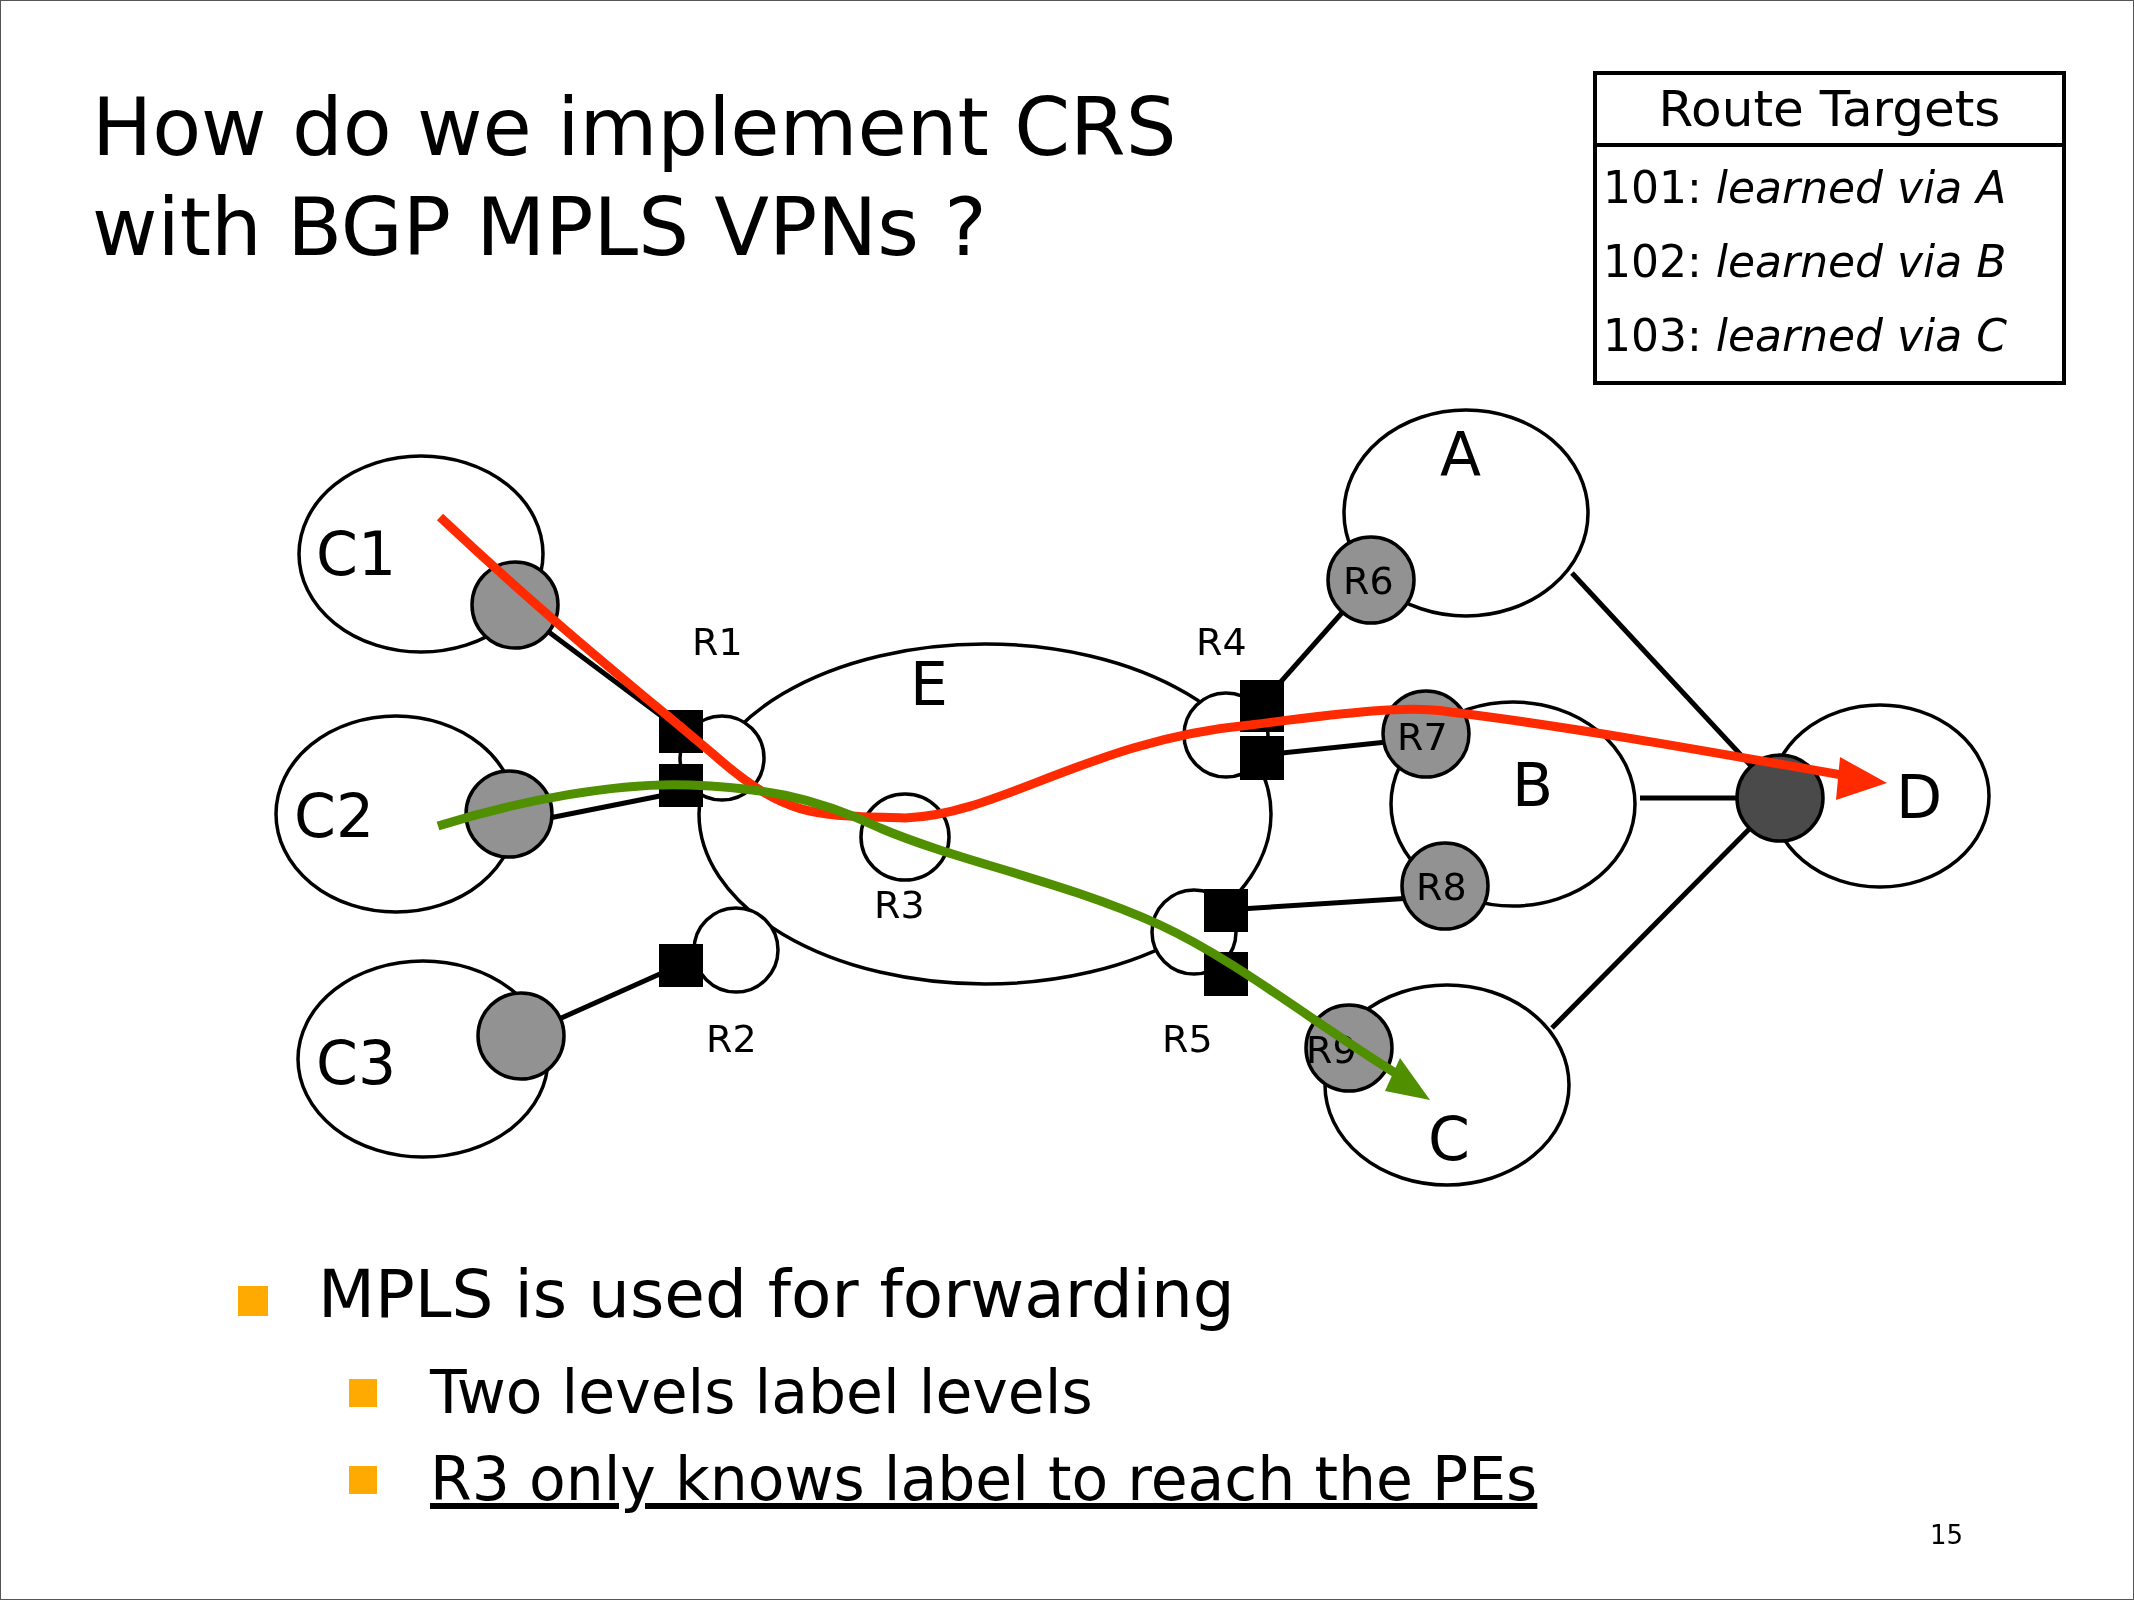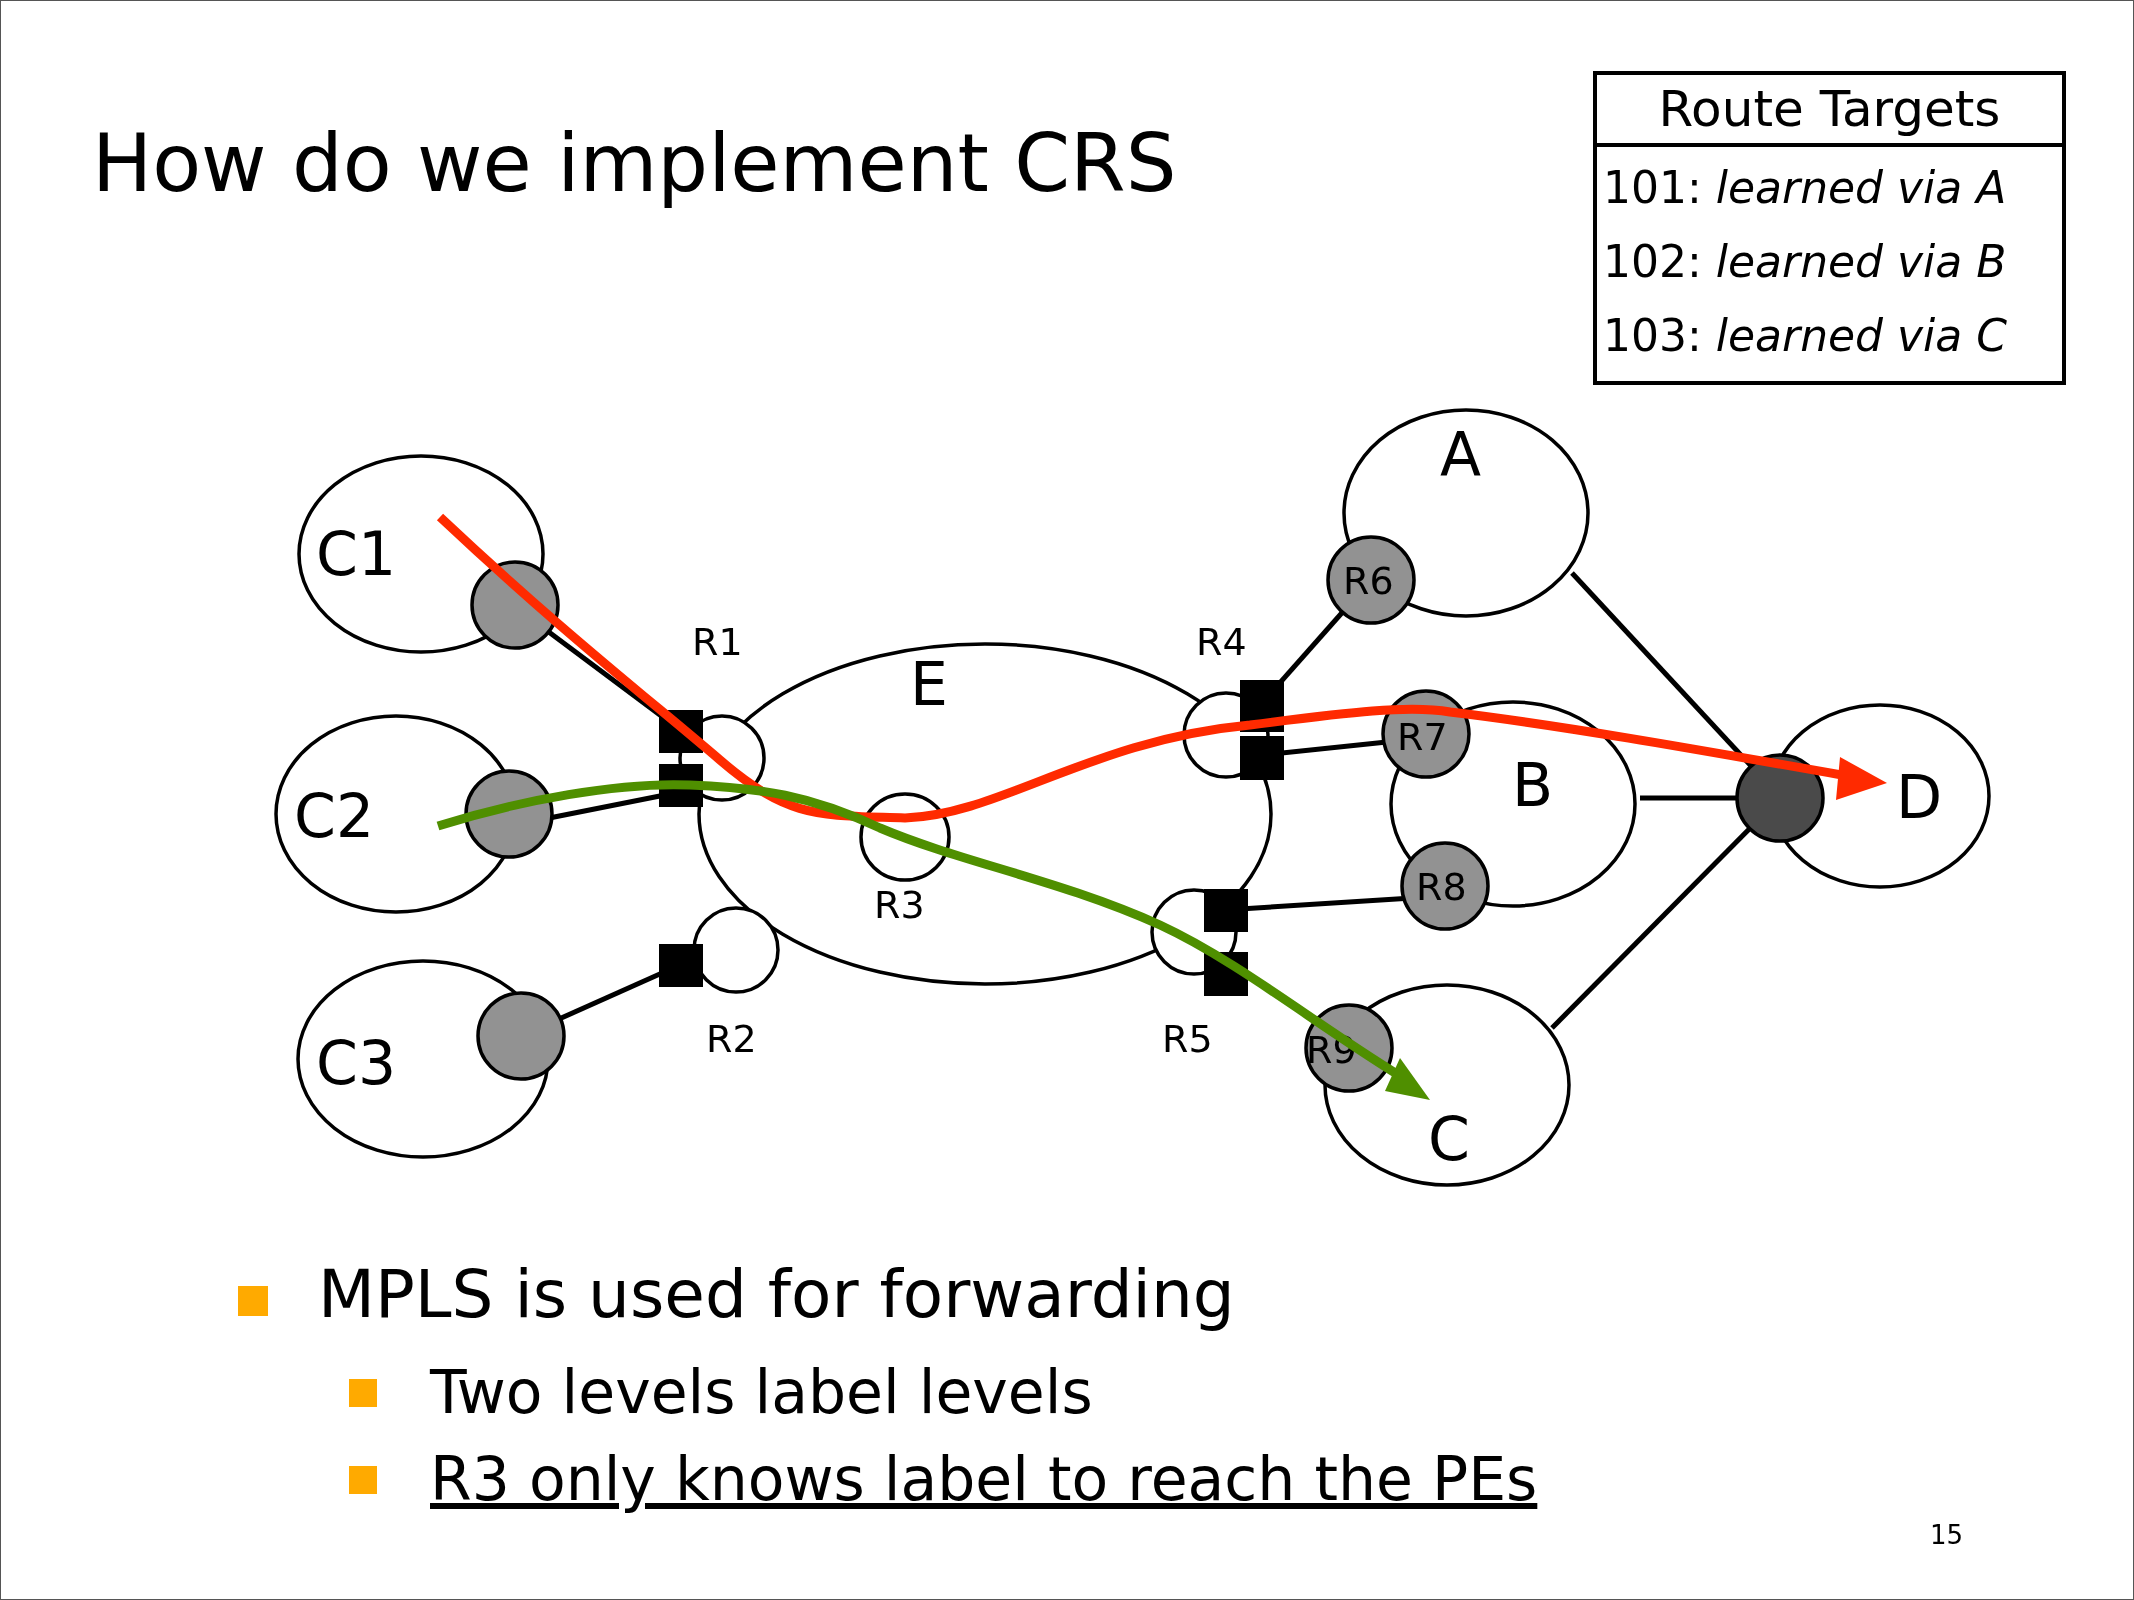--- a/index.html
+++ b/index.html
@@ -1,38 +1,39 @@
 <!DOCTYPE html>
 <html><head>
 <meta charset="utf-8">
 <style>
   html, body { margin:0; padding:0; background:#ffffff; }
   body { width:2134px; height:1600px; position:relative; overflow:hidden;
          font-family:"DejaVu Sans", sans-serif; color:#000; }
   .frame { position:absolute; left:0; top:0; width:2132px; height:1598px; border:1px solid #555; }
-  .title { position:absolute; left:92px; top:78px; font-size:80px; line-height:100px; font-weight:normal;margin-top:36px; }
+  .title { position:absolute; left:92px; top:78px; font-size:80px; line-height:100px; font-weight:normal; }
   .rt-box { position:absolute; left:1565px; top:71px; width:465px; height:306px; border:4px solid #000;margin-left:28px; }
   .rt-head { height:68px; border-bottom:4px solid #000; text-align:center; font-size:50px; line-height:68px; }
   .rt-row { font-size:44px; line-height:74px; padding-left:6px; white-space:nowrap; }
   .rt-row .code { font-style:normal; }
   .rt-row .desc { font-style:italic; }
   svg.diagram { position:absolute; left:0; top:0; }
   .bullets { position:absolute; left:0; top:1250px; width:2134px; }
   .b1 { position:absolute; left:236px; top:0; font-size:66px; line-height:90px; white-space:nowrap; }
   .b2 { position:absolute; left:348px; font-size:60px; line-height:84px; white-space:nowrap; }
   .sq { position:absolute; background:#ffaa00; }
   .pagenum { position:absolute; left:1930px; top:1520px; font-size:26px; }
 </style>
 </head>
 <body>
 
 <div class="frame"></div>
 
 <div class="title">
   <div>How do we implement CRS</div>
+  <div>with BGP MPLS VPNs ?</div>
 </div>
 
 <div class="rt-box">
   <div class="rt-head">Route Targets</div>
   <div style="padding-top:4px;">
     <div class="rt-row"><span class="code">101:</span> <span class="desc">learned via A</span></div>
     <div class="rt-row"><span class="code">102:</span> <span class="desc">learned via B</span></div>
     <div class="rt-row"><span class="code">103:</span> <span class="desc">learned via C</span></div>
   </div>
 </div>

